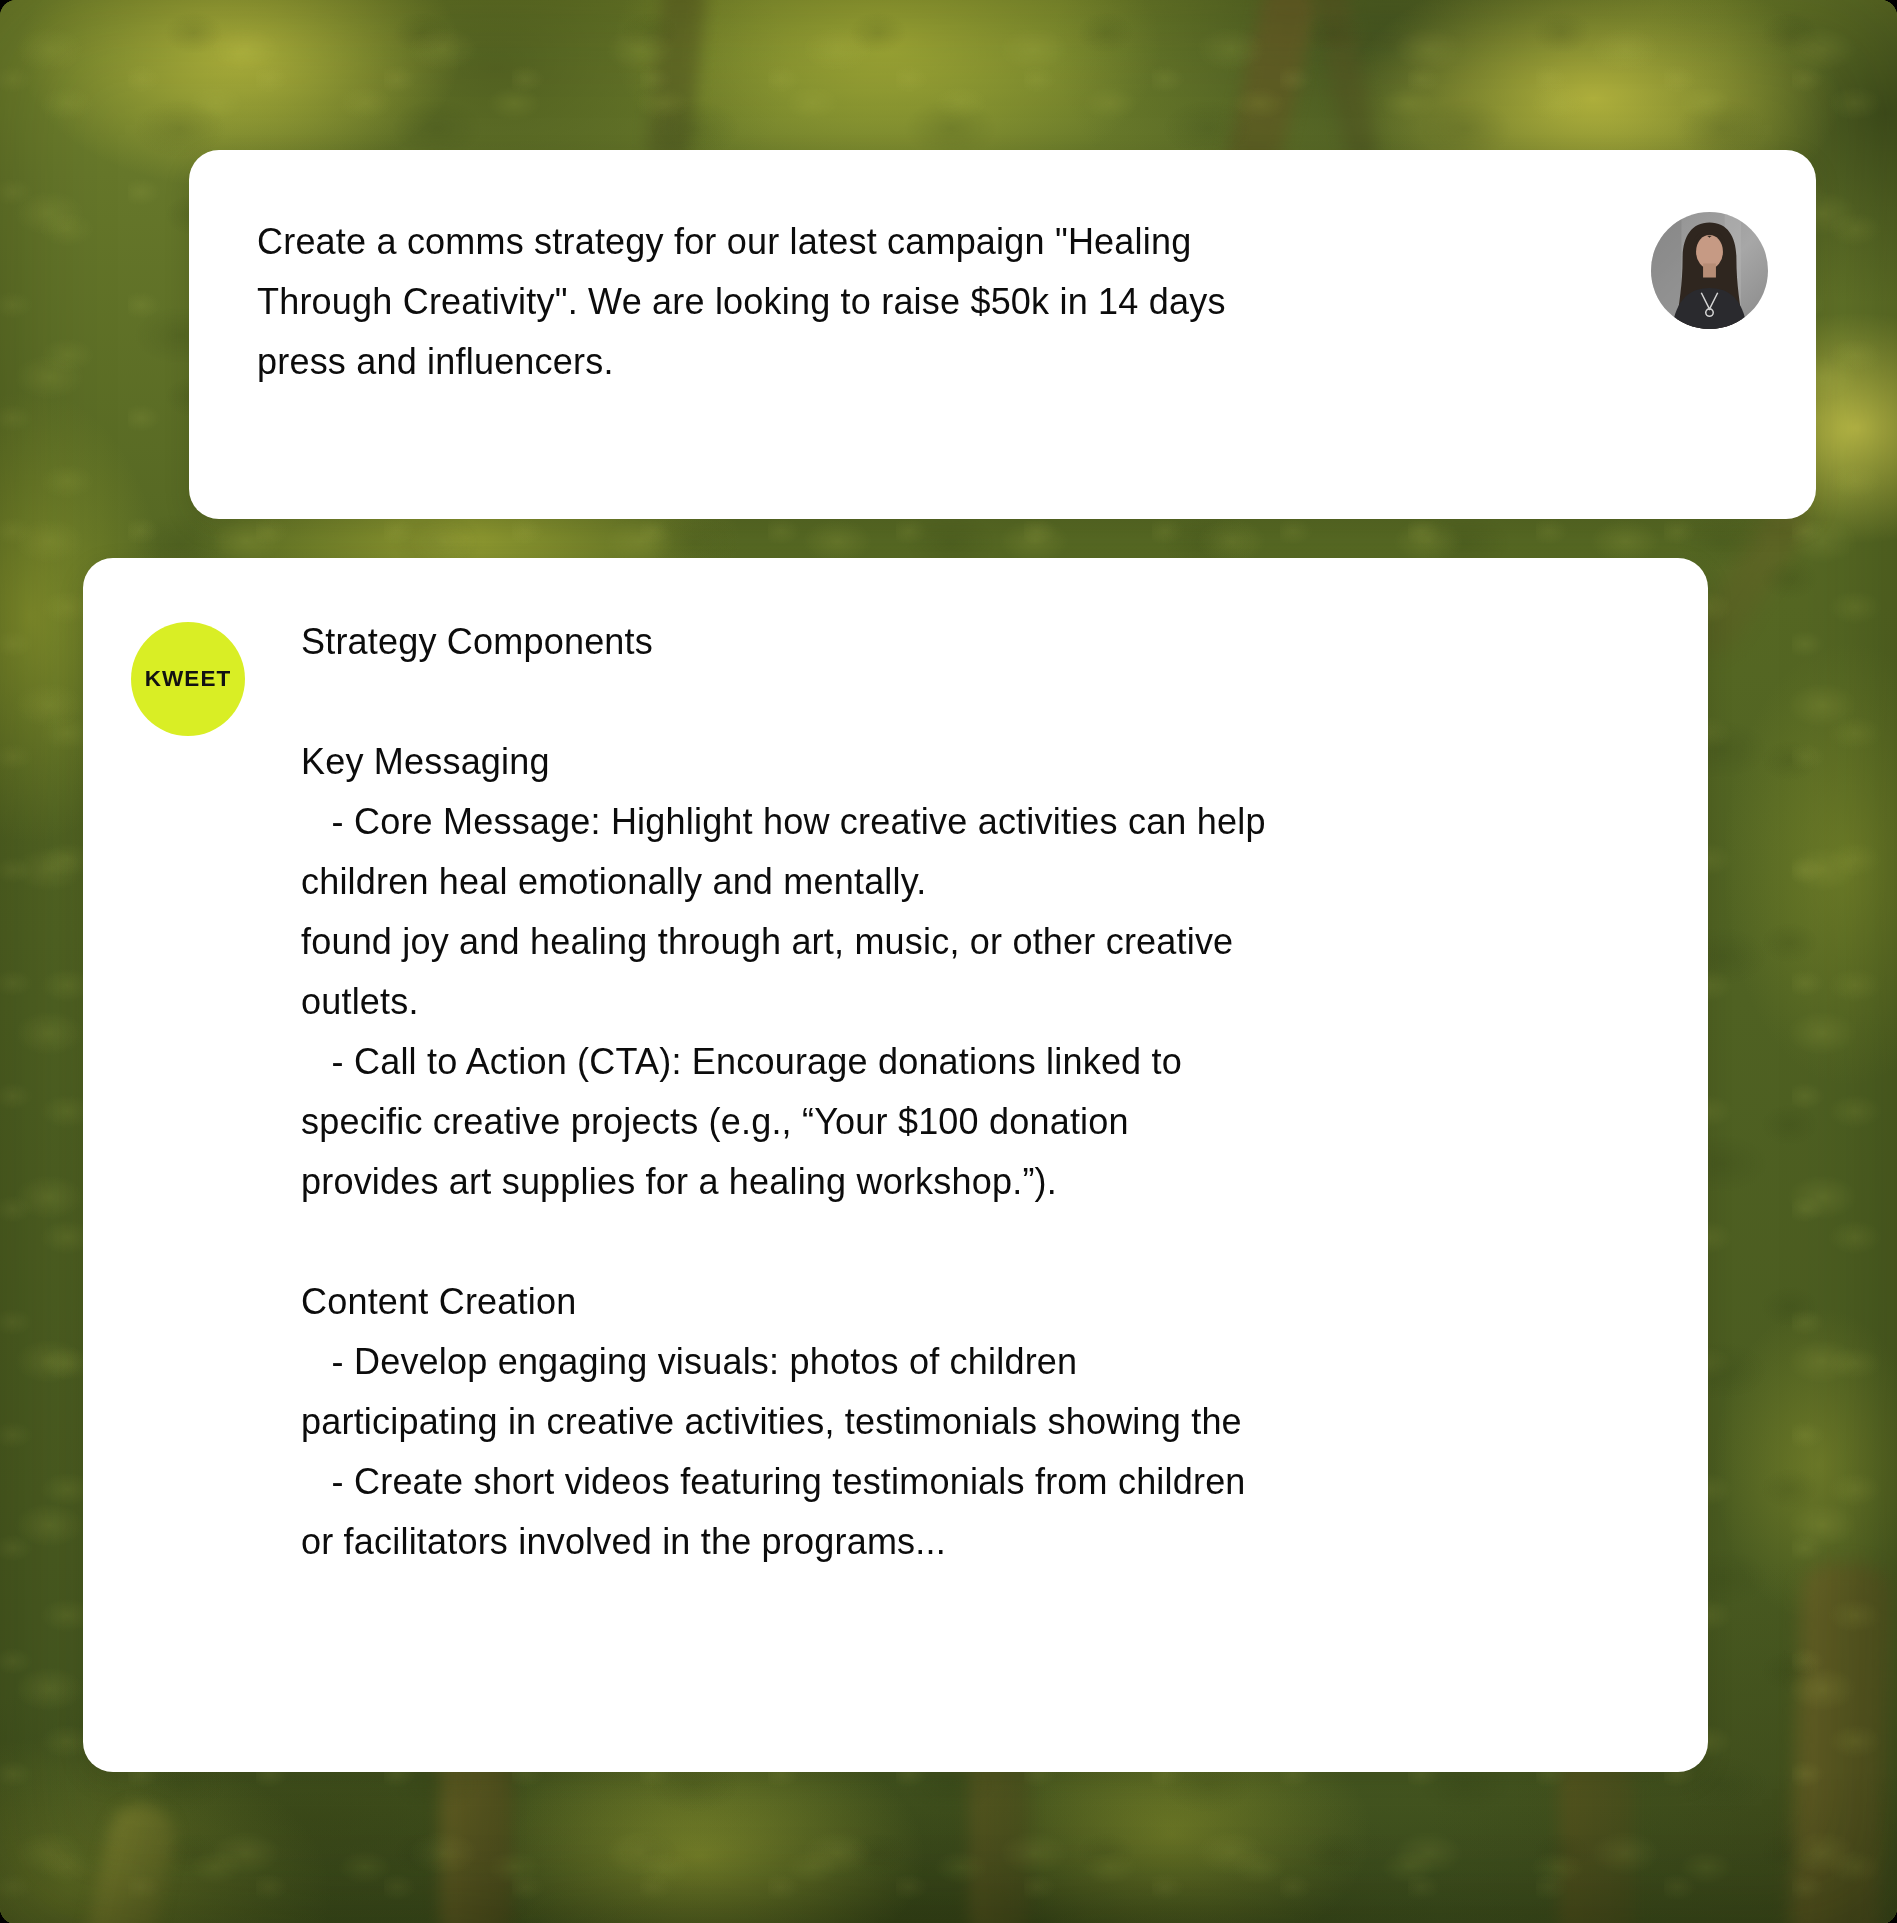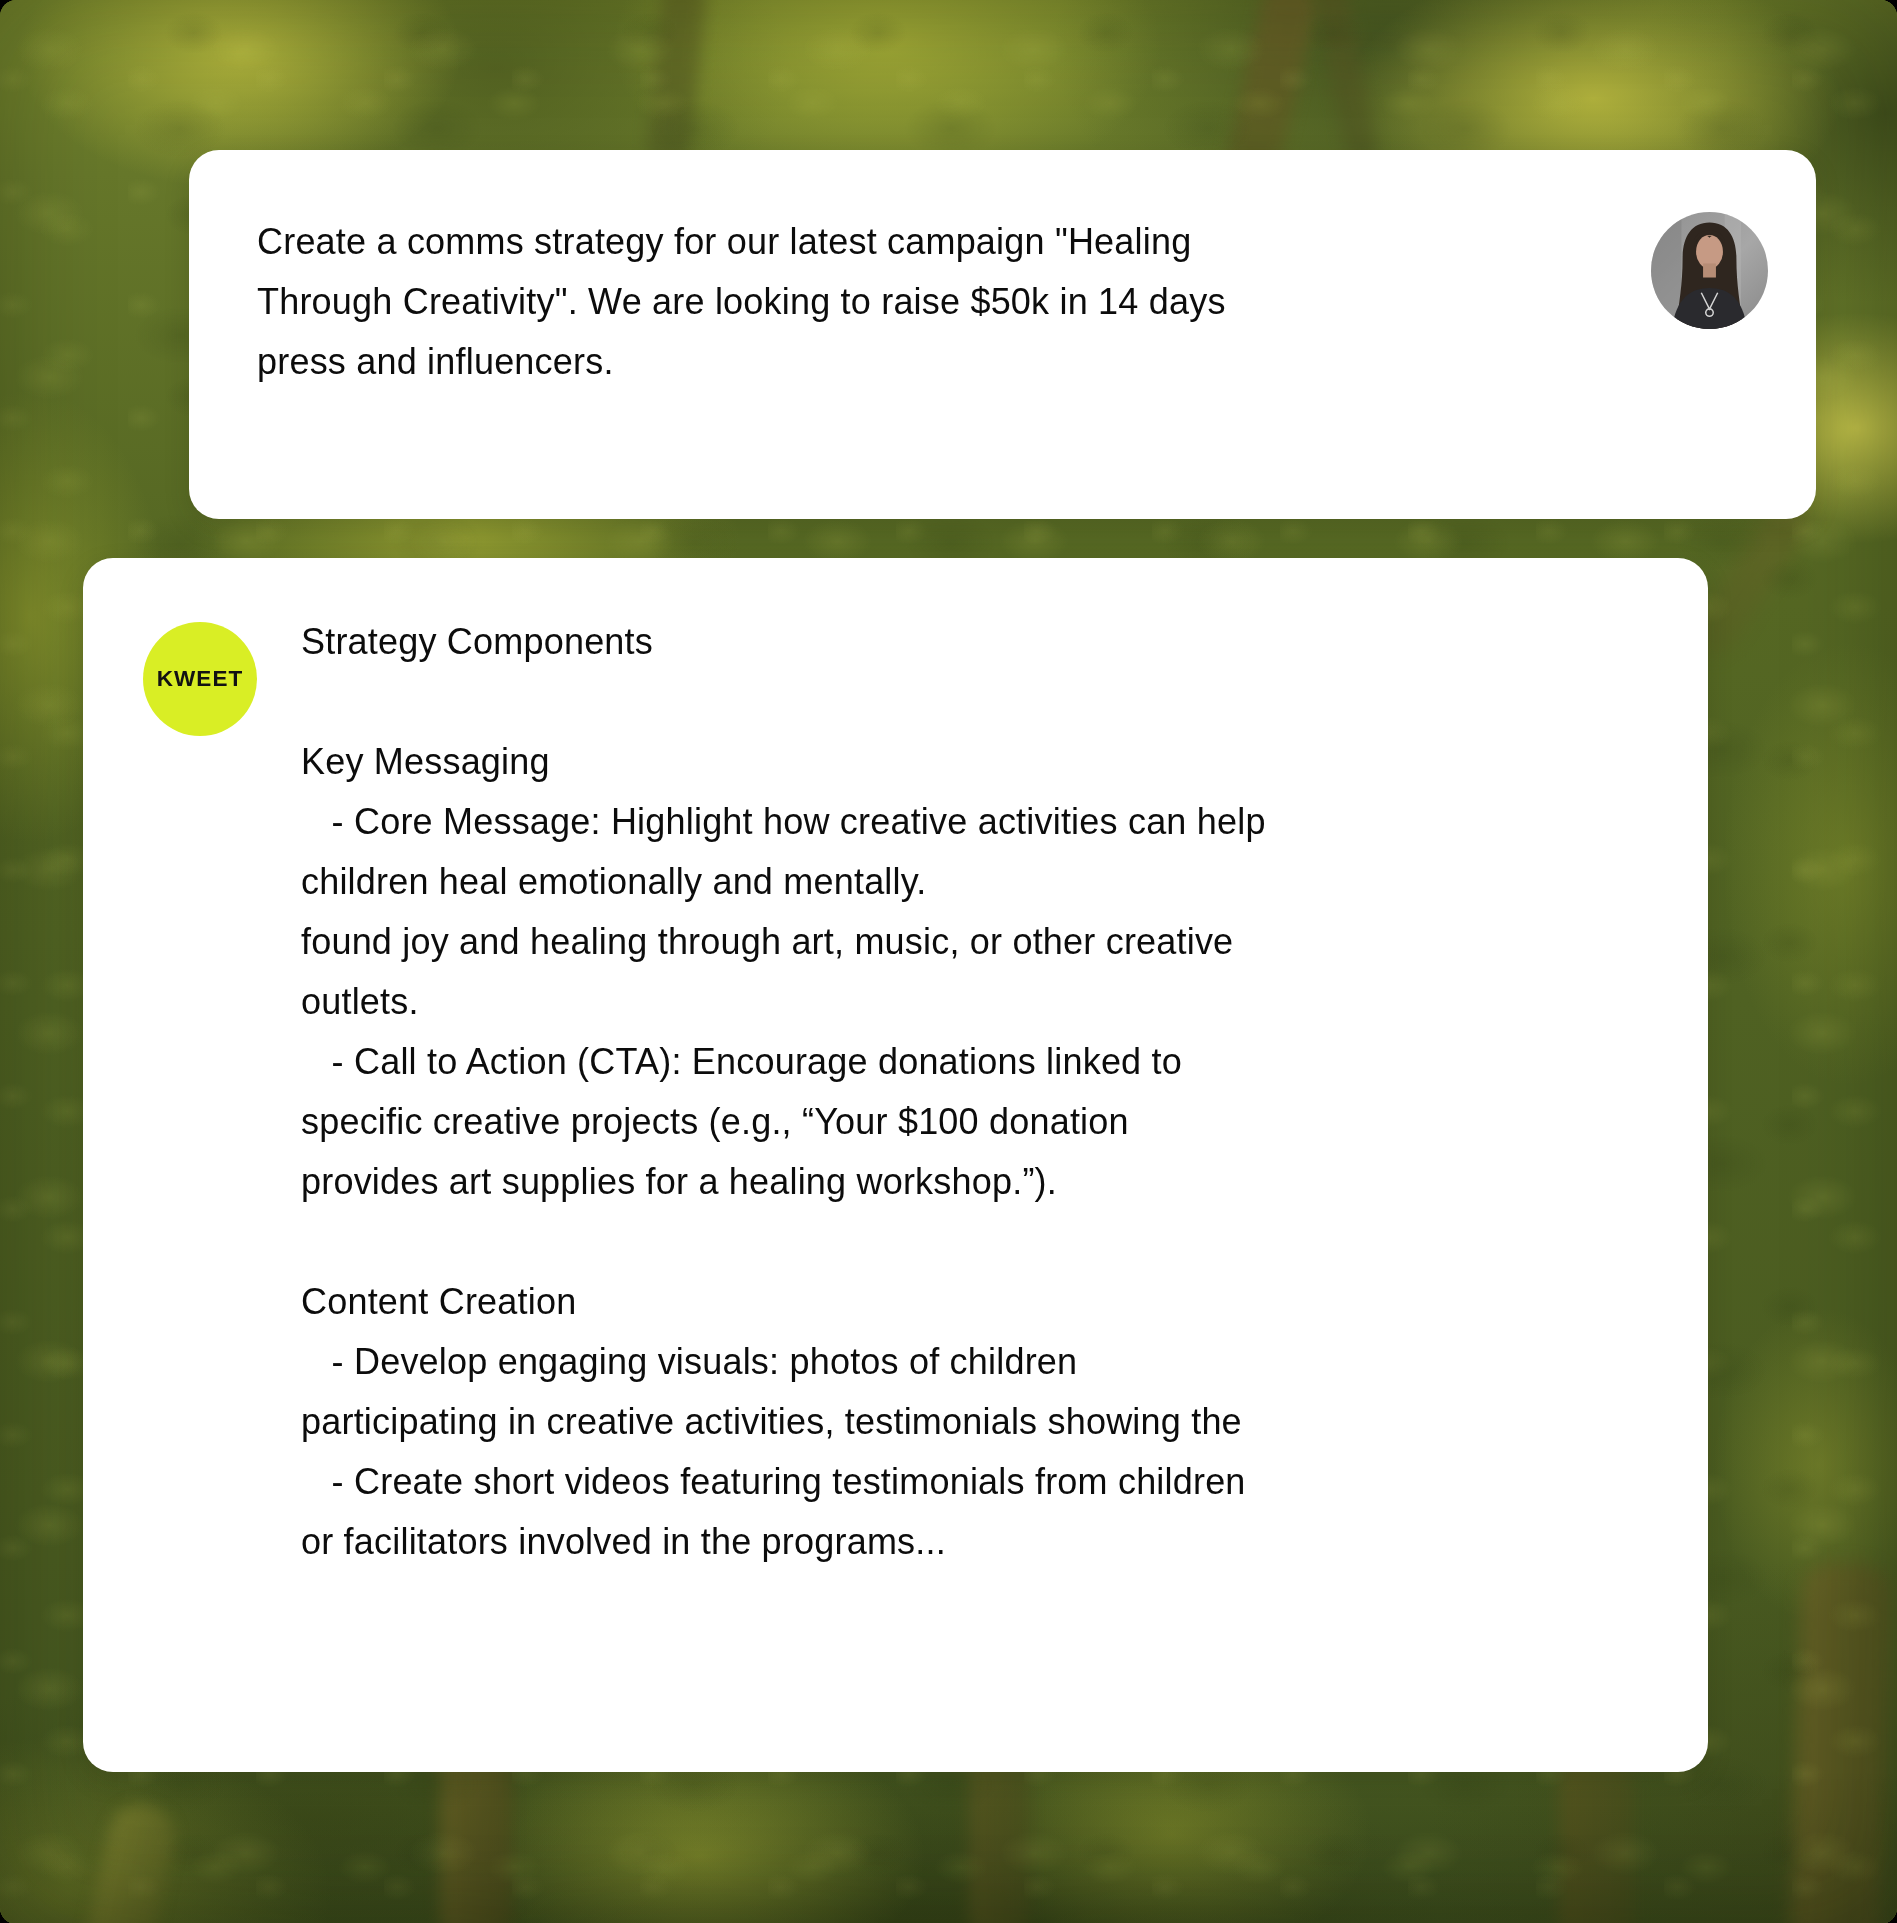--- a/index.html
+++ b/index.html
@@ -138,21 +138,21 @@
   }
   .bubble-assistant .msg-text {
     position: absolute;
     left: 218px;
     top: 54px;
     right: 45px;
   }
 
   .badge {
     position: absolute;
-    left: 60px;
+    left: 48px;
     top: 64px;
     width: 114px;
     height: 114px;
     border-radius: 50%;
     background: var(--badge_bg);
     display: flex;
     align-items: center;
     justify-content: center;
   }
   .badge span {

